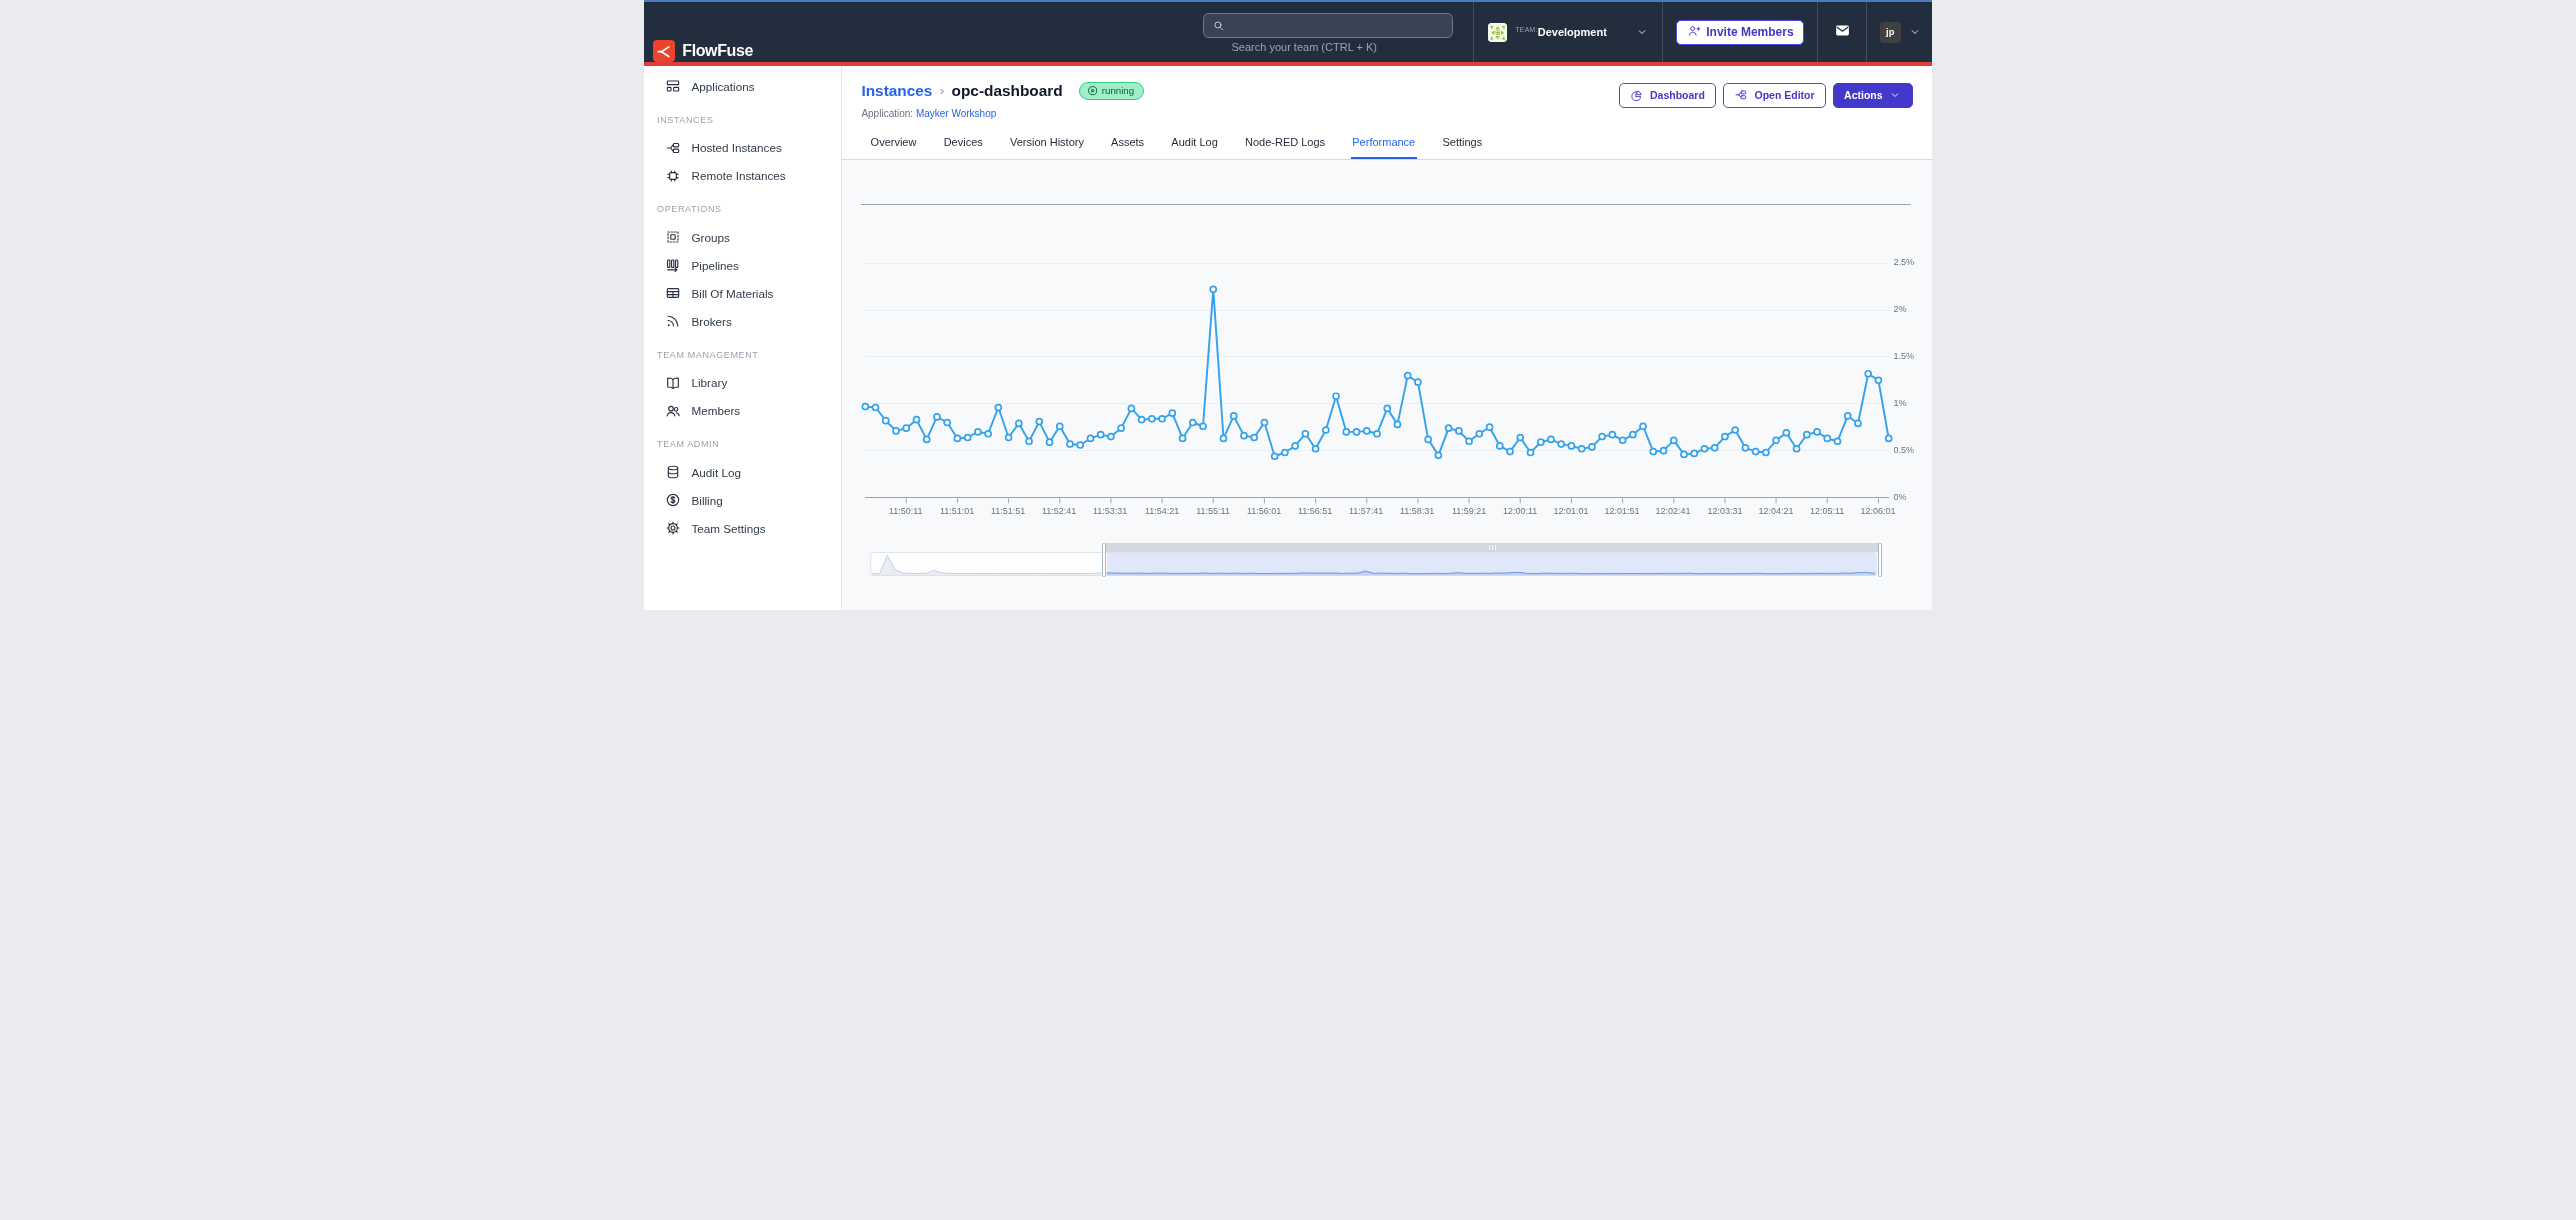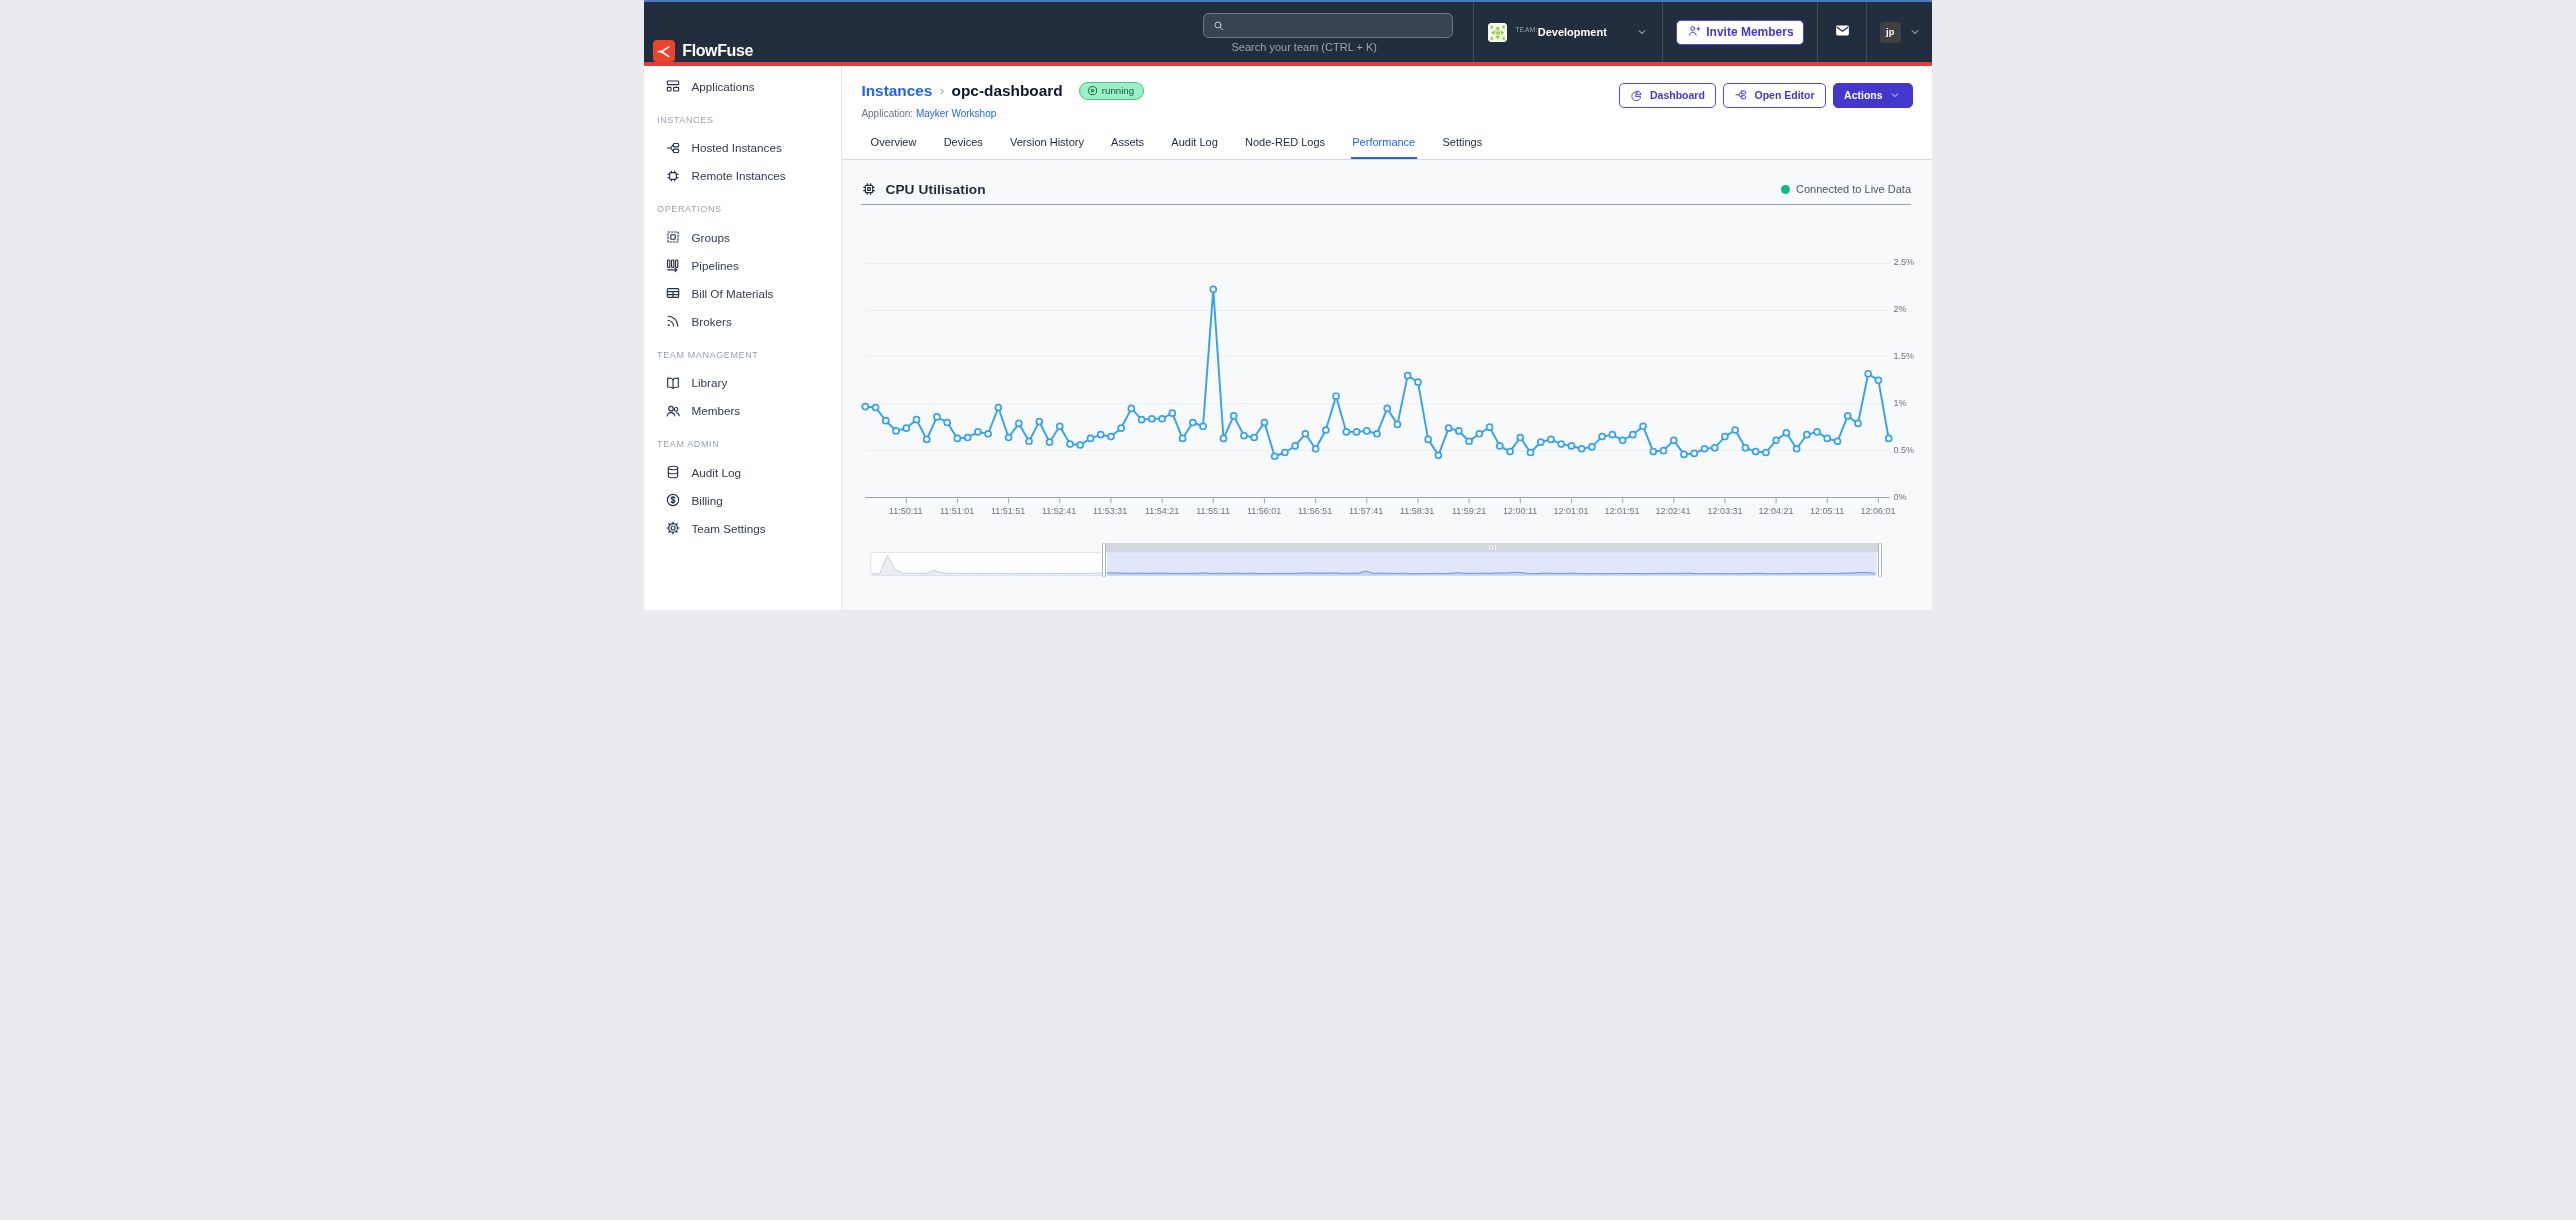--- a/index.html
+++ b/index.html
@@ -351,36 +351,20 @@
             <div class="tab">Version History</div>
             <div class="tab">Assets</div>
             <div class="tab">Audit Log</div>
             <div class="tab">Node-RED Logs</div>
             <div class="tab active">Performance</div>
             <div class="tab">Settings</div>
           </div>
       </div>
 
       <div class="panel">
-        <div class="panel-head">
-          <span class="panel-title-wrap">
-            <span class="icon">
-                <svg width="16" height="16" viewBox="0 0 24 24" fill="none" stroke="currentColor" stroke-width="1.7" stroke-linecap="round" stroke-linejoin="round">
-                  <rect x="6.5" y="6.5" width="11" height="11" rx="1.5"></rect>
-                  <rect x="10" y="10" width="4" height="4"></rect>
-                  <path d="M9.5 6.5V4M14.5 6.5V4M9.5 20v-2.5M14.5 20v-2.5M6.5 9.5H4M6.5 14.5H4M20 9.5h-2.5M20 14.5h-2.5"></path>
-                </svg>
-              </span>
-            <span class="panel-title">CPU Utilisation</span>
-          </span>
-          <span class="live-status">
-            <span class="live-dot"></span>
-            <span>Connected to Live Data</span>
-          </span>
-        </div>
         <div class="panel-divider"></div>
         <div class="chart-area" id="chart-area">
             <svg width="1024" height="291" viewBox="0 0 1266 360">
               <line x1="0" x2="1266" y1="294" y2="294" stroke="#e7ecf3" stroke-width="1" shape-rendering="crispEdges"></line>
               <line x1="0" x2="1266" y1="236" y2="236" stroke="#e7ecf3" stroke-width="1" shape-rendering="crispEdges"></line>
               <line x1="0" x2="1266" y1="178" y2="178" stroke="#e7ecf3" stroke-width="1" shape-rendering="crispEdges"></line>
               <line x1="0" x2="1266" y1="120" y2="120" stroke="#e7ecf3" stroke-width="1" shape-rendering="crispEdges"></line>
               <line x1="0" x2="1266" y1="62" y2="62" stroke="#e7ecf3" stroke-width="1" shape-rendering="crispEdges"></line>
               <line x1="0" x2="1266" y1="352" y2="352" stroke="#98a1ae" stroke-width="2" shape-rendering="crispEdges"></line>
               <line x1="50.64" x2="50.64" y1="353" y2="359" stroke="#98a1ae" stroke-width="1.2"></line>

